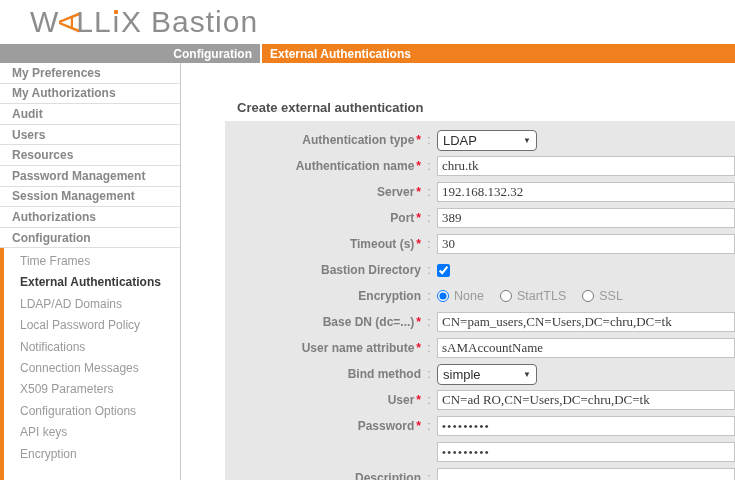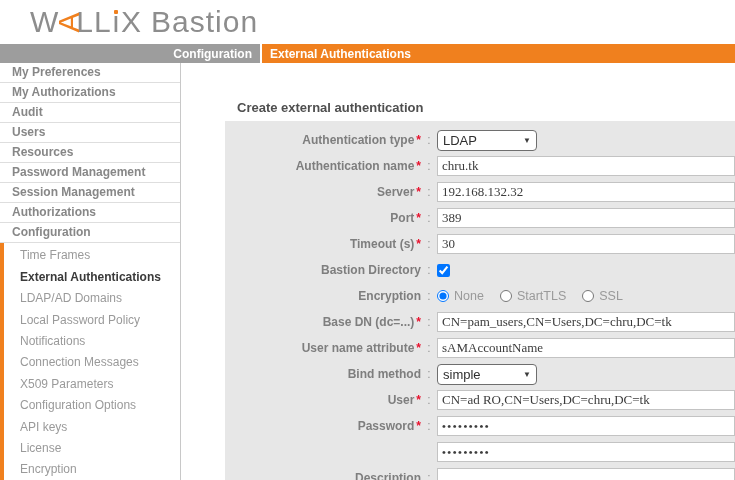--- a/index.html
+++ b/index.html
@@ -91,21 +91,20 @@
     <div class="side-sub">
       <div class="sub-item">Time Frames</div>
       <div class="sub-item active">External Authentications</div>
       <div class="sub-item">LDAP/AD Domains</div>
       <div class="sub-item">Local Password Policy</div>
       <div class="sub-item">Notifications</div>
       <div class="sub-item">Connection Messages</div>
       <div class="sub-item">X509 Parameters</div>
       <div class="sub-item">Configuration Options</div>
       <div class="sub-item">API keys</div>
-      <div class="sub-item">License</div>
       <div class="sub-item">Encryption</div>
     </div>
   </div>
 
   <div class="content">
     <div class="page-title">Create external authentication</div>
 
     <div class="panel">
 
       <div class="row">

